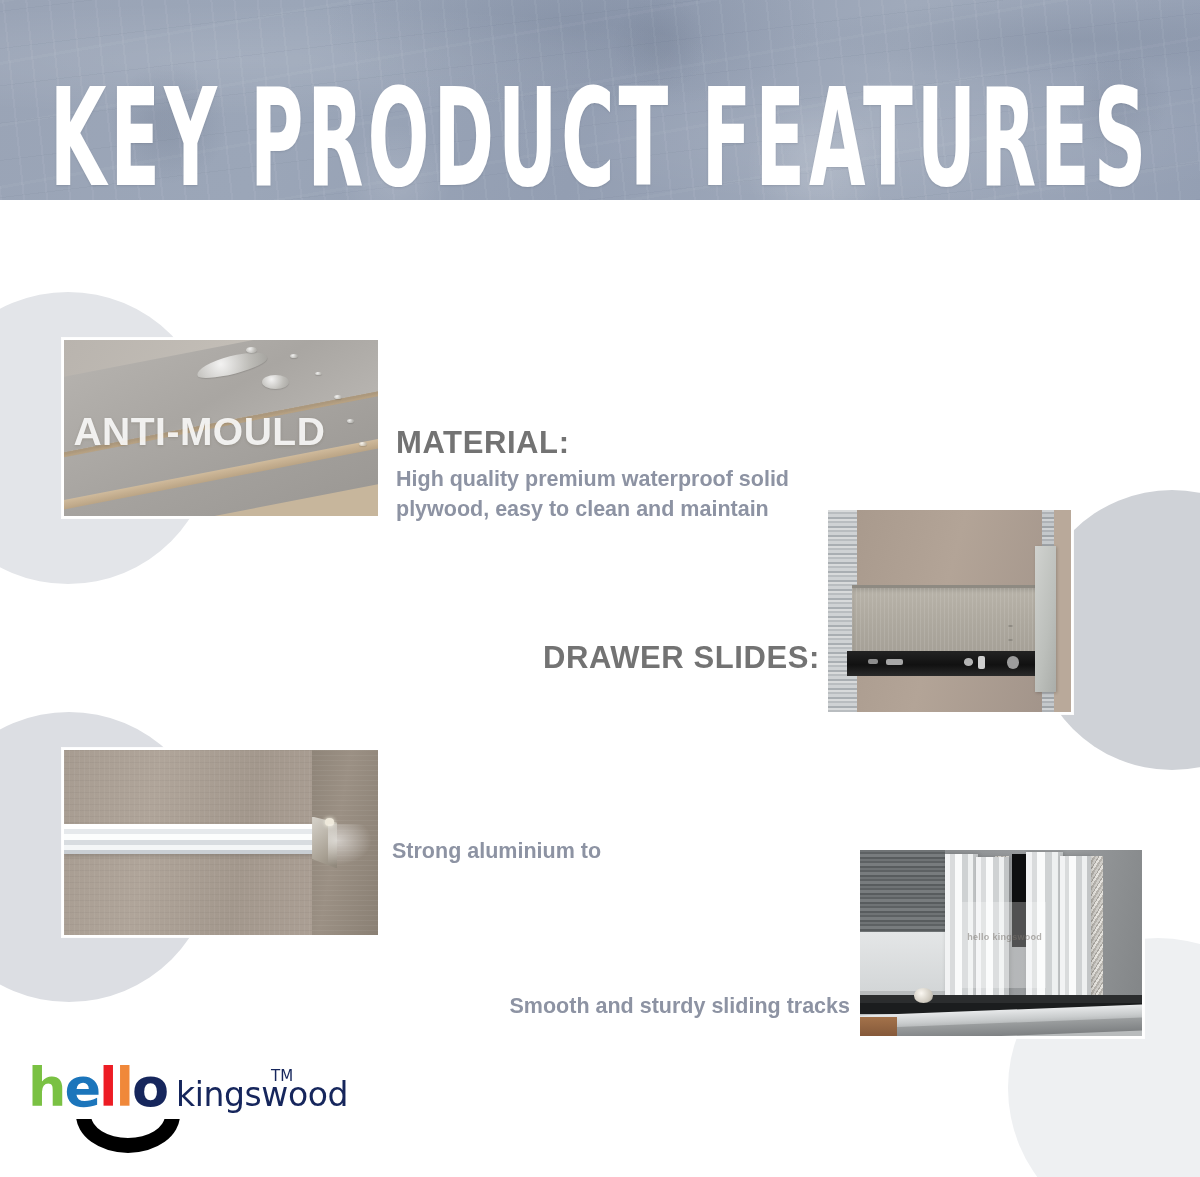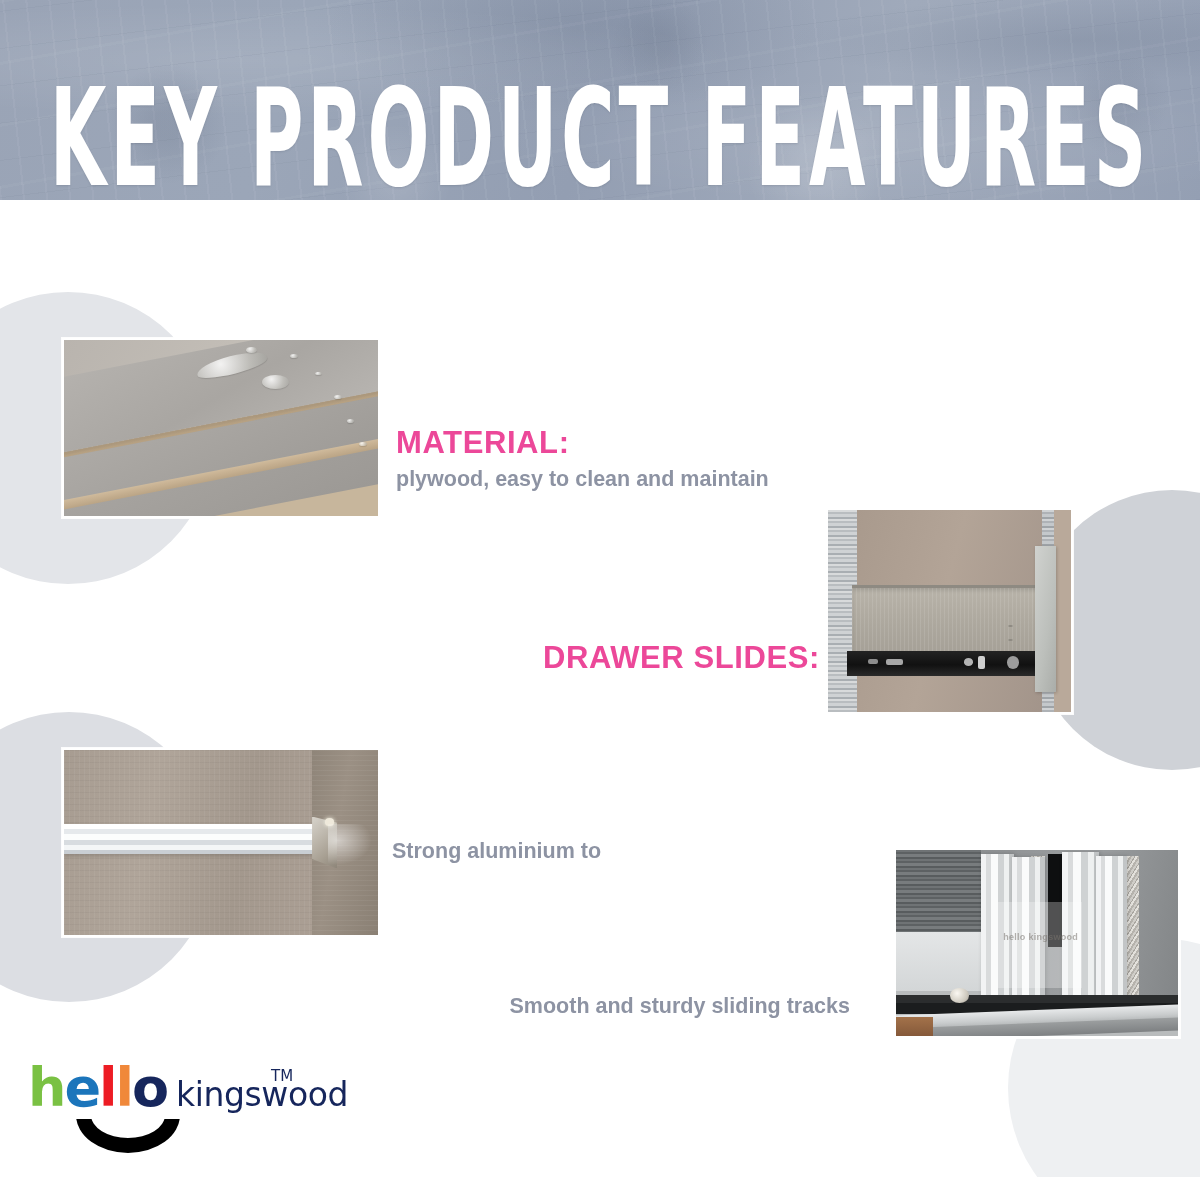--- a/index.html
+++ b/index.html
@@ -74,21 +74,21 @@
     position: absolute;
     border: 2px solid #ffffff;
     overflow: hidden;
     background: #cfcac2;
     box-shadow: 0 0 0 1px rgba(255,255,255,.9);
   }
   .photo-inner { position: absolute; inset: 0; }
 
   .caption { position: absolute; z-index: 4; }
   .caption .title {
-    color: #ec4899;
+    color: #737373;
     font-size: 31px;
     font-weight: 700;
     letter-spacing: .6px;
     line-height: 1.16;
     white-space: nowrap;
   }
   .caption .body {
     color: #8d93a3;
     font-size: 21.5px;
     font-weight: 700;
@@ -239,21 +239,21 @@
     border-radius: 50%; background: #efe9db;
     box-shadow: 0 0 4px rgba(255,255,240,.9);
   }
   .bar-glint {
     position:absolute; left: 84%; top: 40%; width: 14%; height: 22%;
     background: radial-gradient(ellipse at 20% 40%, rgba(255,255,255,.55), rgba(255,255,255,0) 70%);
   }
   #caption-hanging { left: 392px; top: 833px; width: 430px; }
 
   
-  #photo-sliding { left: 894px; top: 848px; width: 286px; height: 190px; }
+  #photo-sliding { left: 858px; top: 848px; width: 286px; height: 190px; }
   #photo-sliding .photo-inner { background: #b9bcbd; }
   .st-wall-dark {
     position: absolute; left: 0; top: 0; width: 30%; height: 44%;
     background: repeating-linear-gradient(to bottom,
       #6f7375 0 2px, #5d6163 2px 4px, #787c7e 4px 7px, #585c5e 7px 9px);
   }
   .st-wall-light {
     position: absolute; left: 0; top: 44%; width: 30%; height: 32%;
     background: linear-gradient(to bottom, #e4e6e7, #d3d6d7);
   }
@@ -371,25 +371,27 @@
     <div class="ply-sheet ply-edge1"></div>
     <div class="ply-sheet ply-top"></div>
     <div class="drop drop-big"></div>
     <div class="drop drop-m"></div>
     <div class="drop drop-s1"></div>
     <div class="drop drop-s2"></div>
     <div class="drop drop-s3"></div>
     <div class="drop drop-s4"></div>
     <div class="drop drop-s5"></div>
     <div class="drop drop-s6"></div>
+    <div class="overlay-label">ANTI-MOULD</div>
   </div>
 </div>
 <div class="caption left" id="caption-material">
   <div class="title">MATERIAL:</div>
   <div class="body">
+    <div>High quality premium waterproof solid</div>
     <div>plywood, easy to clean and maintain</div>
   </div>
 </div>
 
 <div class="photo feature" id="photo-drawer">
   <div class="photo-inner">
     <div class="cab-panel"></div>
     <div class="cab-panel-edge"></div>
     <div class="cab-left"></div>
     <div class="drawer-box">

